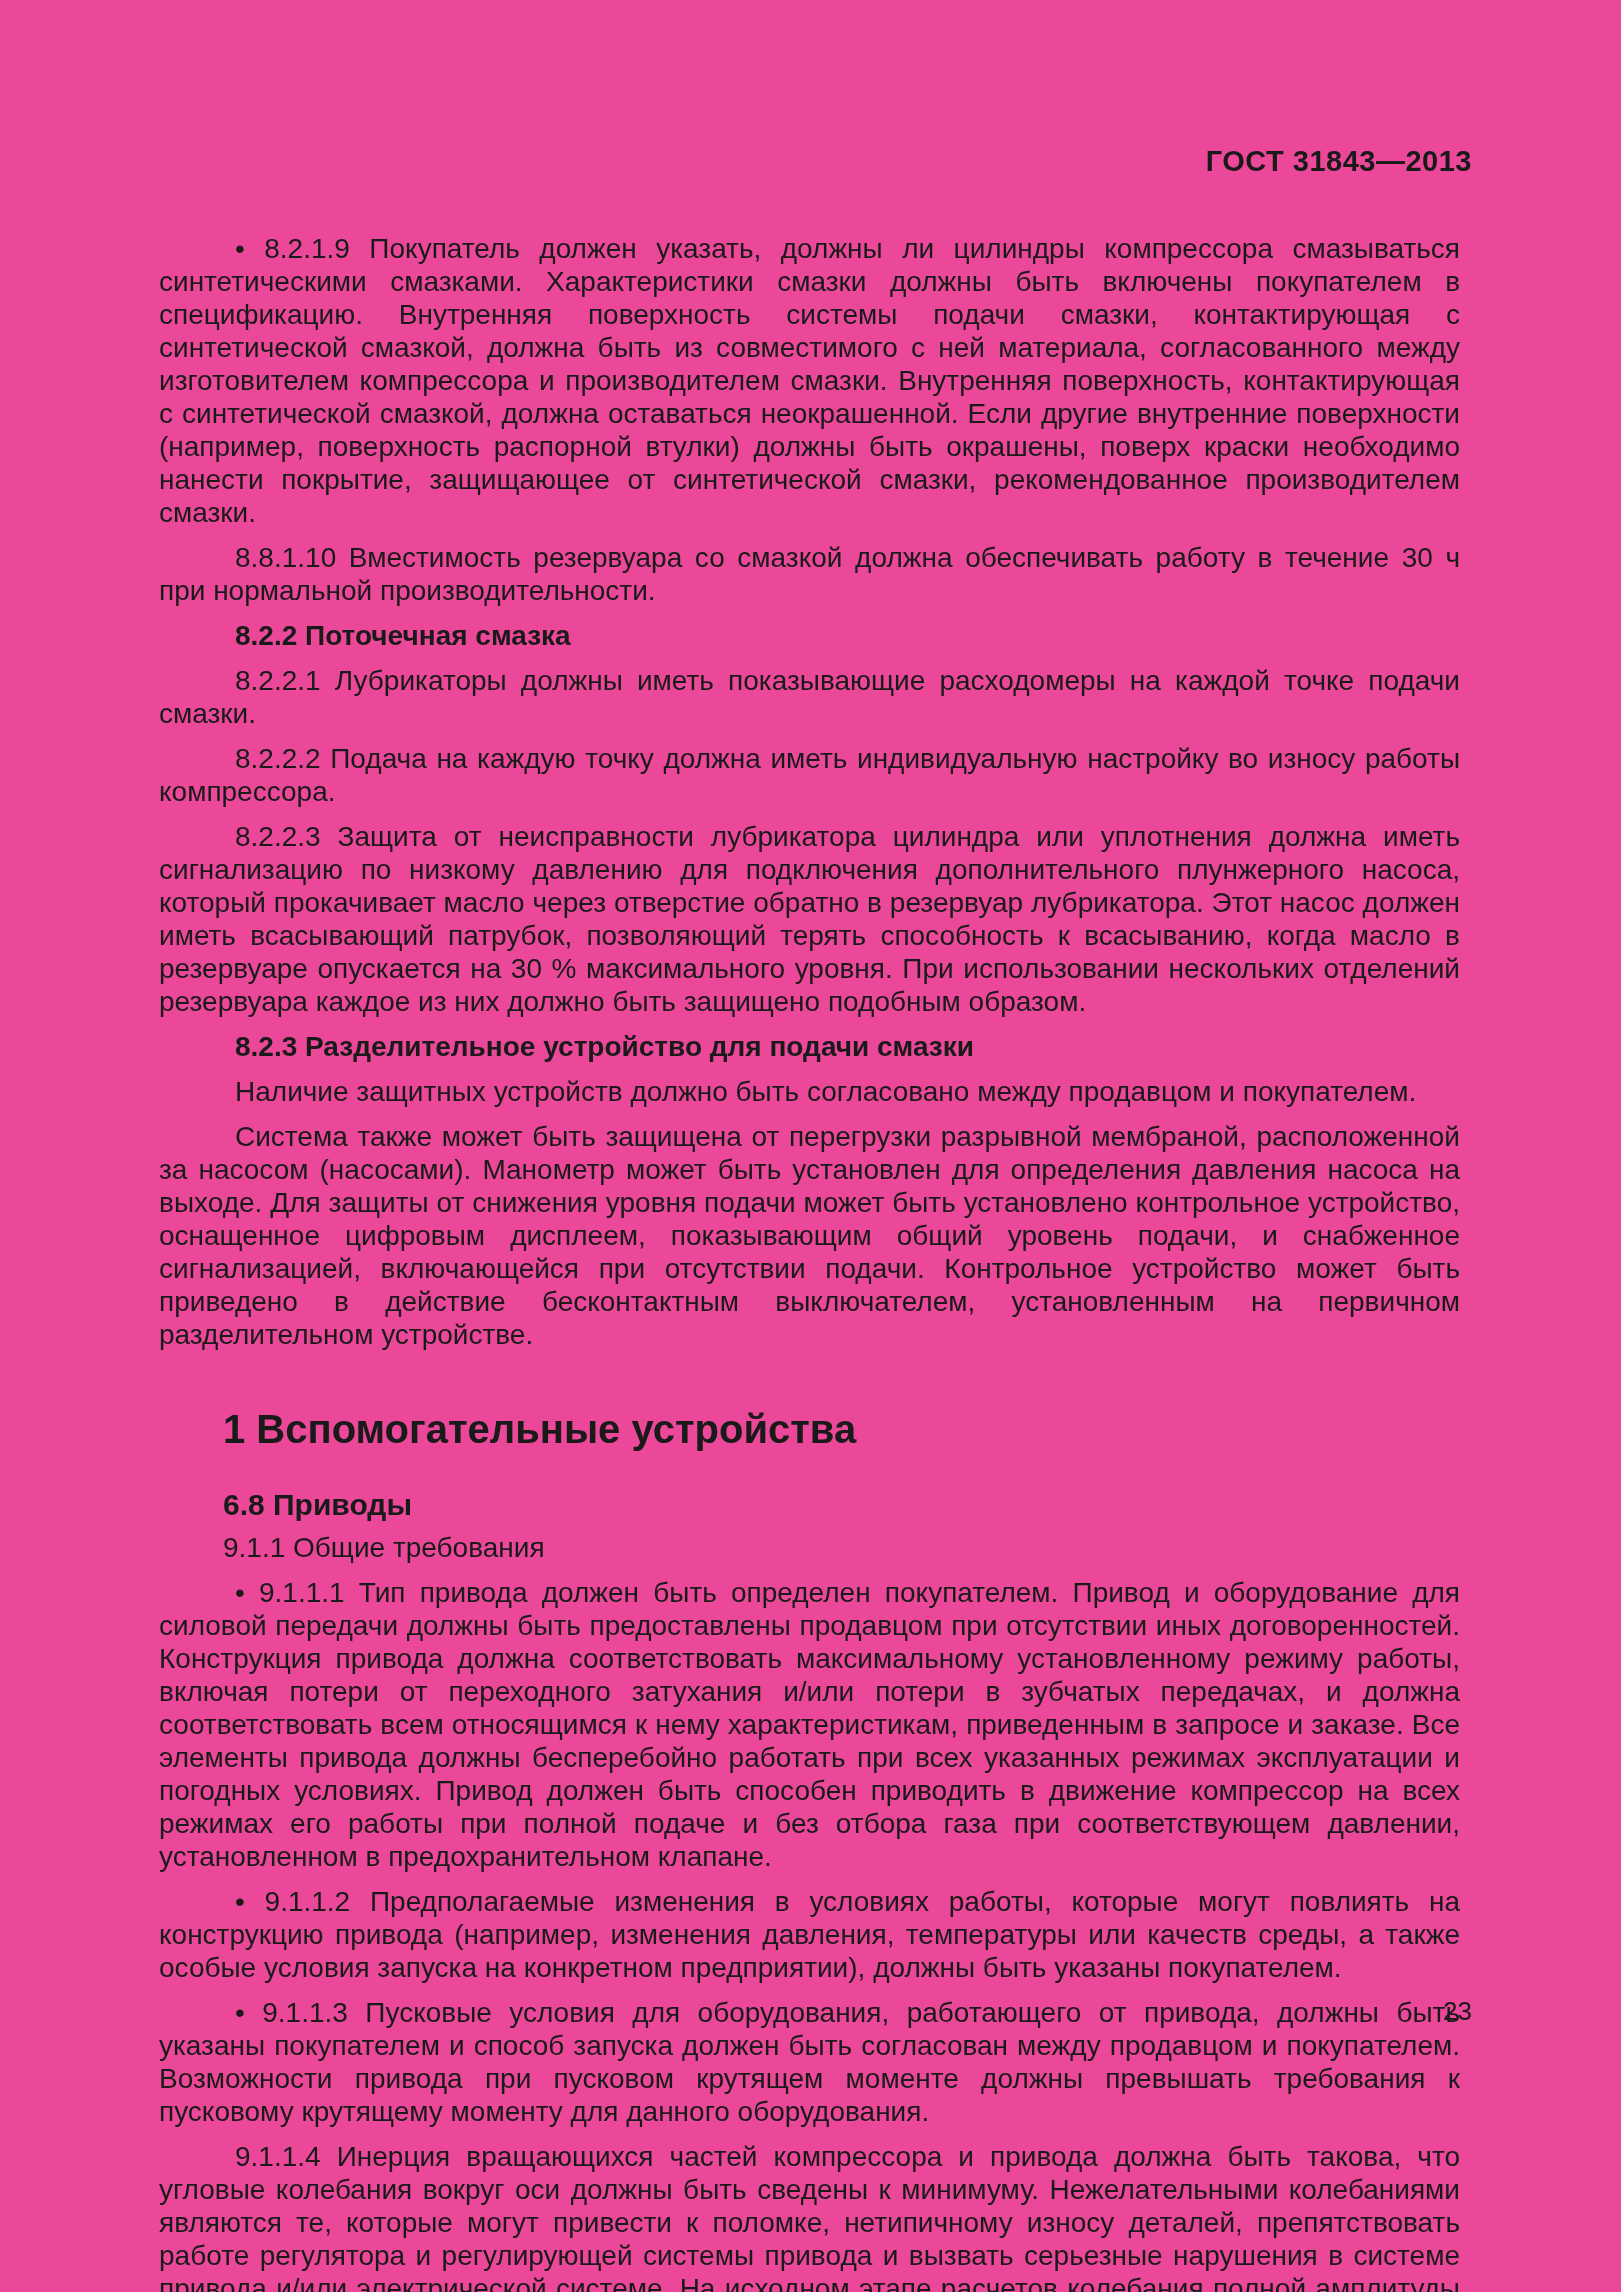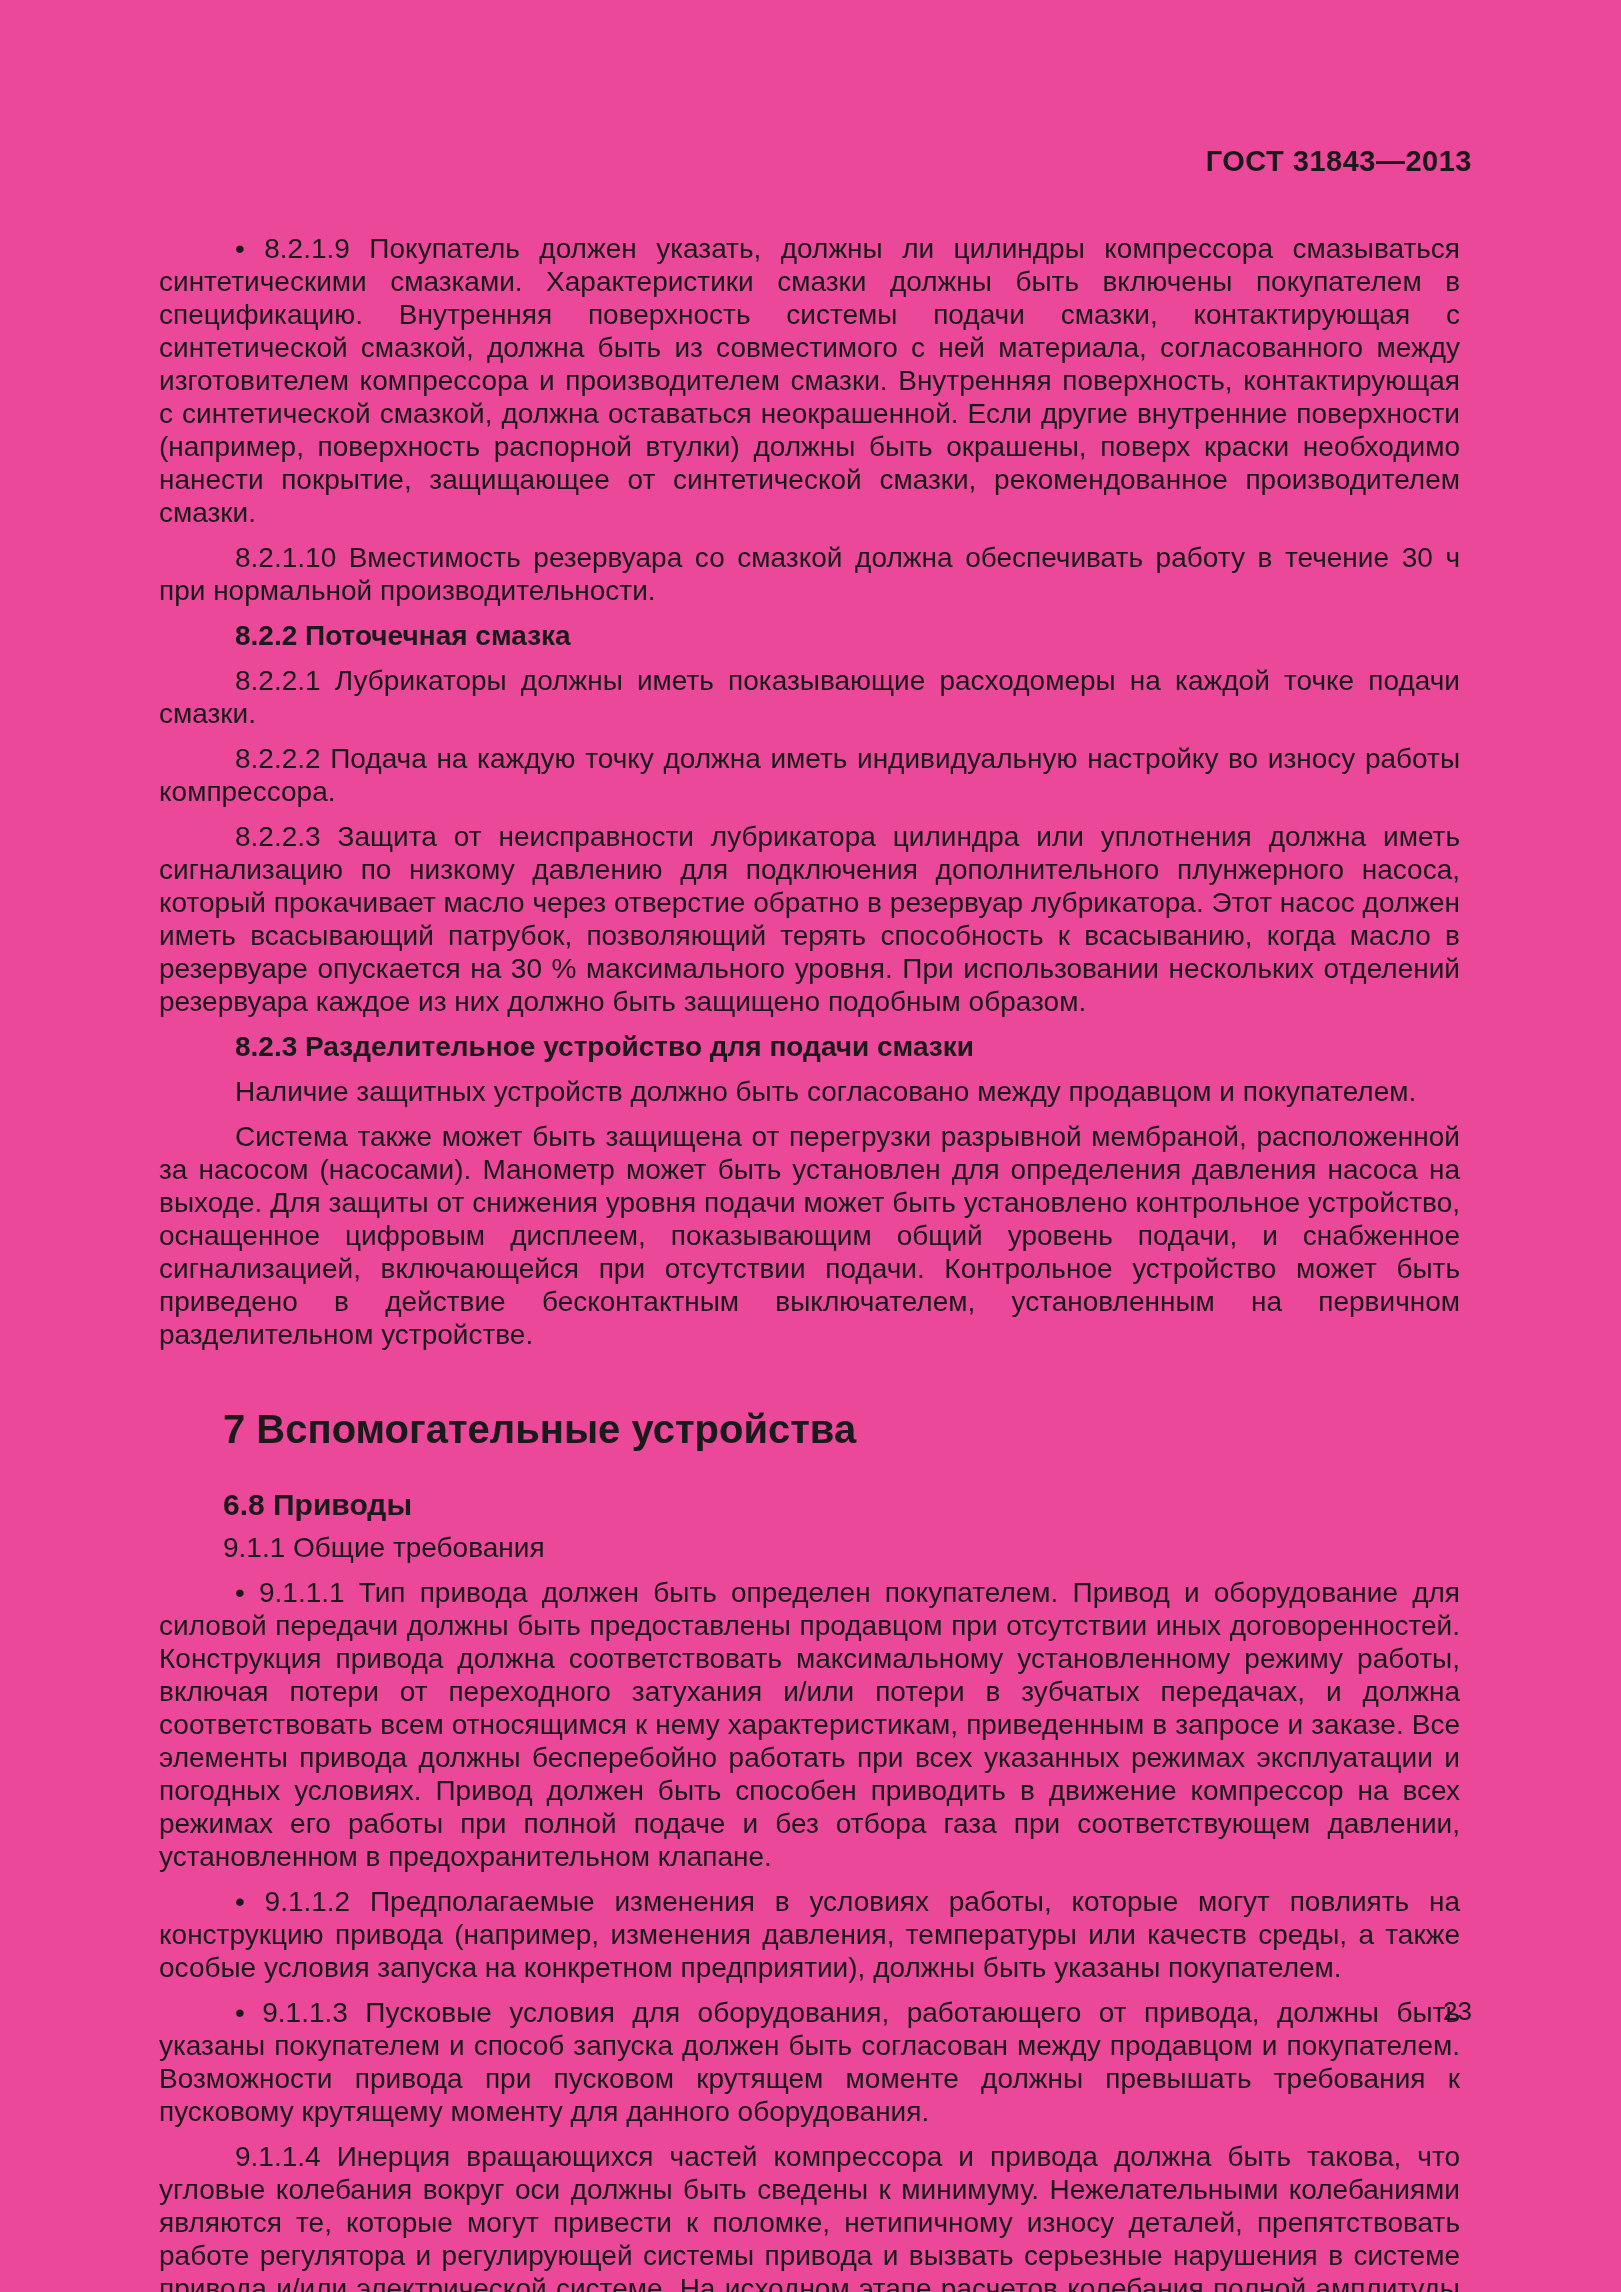--- a/index.html
+++ b/index.html
@@ -81,29 +81,29 @@
 </head>
 <body>
 
 <div class="page">
   <div class="header">
     <span>ГОСТ 31843—2013</span>
   </div>
 
   <main class="content" id="blocks">
       <p class="blk body">• 8.2.1.9 Покупатель должен указать, должны ли цилиндры компрессора смазываться синтетическими смазками. Характеристики смазки должны быть включены покупателем в спецификацию. Внутренняя поверхность системы подачи смазки, контактирующая с синтетической смазкой, должна быть из совместимого с ней материала, согласованного между изготовителем компрессора и производителем смазки. Внутренняя поверхность, контактирующая с синтетической смазкой, должна оставаться неокрашенной. Если другие внутренние поверхности (например, поверхность распорной втулки) должны быть окрашены, поверх краски необходимо нанести покрытие, защищающее от синтетической смазки, рекомендованное производителем смазки.</p>
-      <p class="blk body">8.2.1.10 Вместимость резервуара со смазкой должна обеспечивать работу в течение 30 ч при нормальной производительности.</p>
+      <p class="blk body">8.8.1.10 Вместимость резервуара со смазкой должна обеспечивать работу в течение 30 ч при нормальной производительности.</p>
       <p class="blk h3">8.2.2 Поточечная смазка</p>
       <p class="blk body">8.2.2.1 Лубрикаторы должны иметь показывающие расходомеры на каждой точке подачи смазки.</p>
       <p class="blk body">8.2.2.2 Подача на каждую точку должна иметь индивидуальную настройку во износу работы компрессора.</p>
       <p class="blk body">8.2.2.3 Защита от неисправности лубрикатора цилиндра или уплотнения должна иметь сигнализацию по низкому давлению для подключения дополнительного плунжерного насоса, который прокачивает масло через отверстие обратно в резервуар лубрикатора. Этот насос должен иметь всасывающий патрубок, позволяющий терять способность к всасыванию, когда масло в резервуаре опускается на 30 % максимального уровня. При использовании нескольких отделений резервуара каждое из них должно быть защищено подобным образом.</p>
       <p class="blk h3">8.2.3 Разделительное устройство для подачи смазки</p>
       <p class="blk body">Наличие защитных устройств должно быть согласовано между продавцом и покупателем.</p>
       <p class="blk body">Система также может быть защищена от перегрузки разрывной мембраной, расположенной за насосом (насосами). Манометр может быть установлен для определения давления насоса на выходе. Для защиты от снижения уровня подачи может быть установлено контрольное устройство, оснащенное цифровым дисплеем, показывающим общий уровень подачи, и снабженное сигнализацией, включающейся при отсутствии подачи. Контрольное устройство может быть приведено в действие бесконтактным выключателем, установленным на первичном разделительном устройстве.</p>
-      <p class="blk h1">7 Вспомогательные устройства</p>
+      <p class="blk h1">1 Вспомогательные устройства</p>
       <p class="blk h2">6.8 Приводы</p>
       <p class="blk h3b">9.1.1 Общие требования</p>
       <p class="blk body">• 9.1.1.1 Тип привода должен быть определен покупателем. Привод и оборудование для силовой передачи должны быть предоставлены продавцом при отсутствии иных договоренностей. Конструкция привода должна соответствовать максимальному установленному режиму работы, включая потери от переходного затухания и/или потери в зубчатых передачах, и должна соответствовать всем относящимся к нему характеристикам, приведенным в запросе и заказе. Все элементы привода должны бесперебойно работать при всех указанных режимах эксплуатации и погодных условиях. Привод должен быть способен приводить в движение компрессор на всех режимах его работы при полной подаче и без отбора газа при соответствующем давлении, установленном в предохранительном клапане.</p>
       <p class="blk body">• 9.1.1.2 Предполагаемые изменения в условиях работы, которые могут повлиять на конструкцию привода (например, изменения давления, температуры или качеств среды, а также особые условия запуска на конкретном предприятии), должны быть указаны покупателем.</p>
       <p class="blk body">• 9.1.1.3 Пусковые условия для оборудования, работающего от привода, должны быть указаны покупателем и способ запуска должен быть согласован между продавцом и покупателем. Возможности привода при пусковом крутящем моменте должны превышать требования к пусковому крутящему моменту для данного оборудования.</p>
       <p class="blk body">9.1.1.4 Инерция вращающихся частей компрессора и привода должна быть такова, что угловые колебания вокруг оси должны быть сведены к минимуму. Нежелательными колебаниями являются те, которые могут привести к поломке, нетипичному износу деталей, препятствовать работе регулятора и регулирующей системы привода и вызвать серьезные нарушения в системе привода и/или электрической системе. На исходном этапе расчетов колебания полной амплитуды скорости должны быть ограничены 1,5 % номинальной скорости при полной нагрузке и частичной нагрузке, если предусмотрено</p>
     </main>
 
   <div class="footer">
     <span>23</span>

